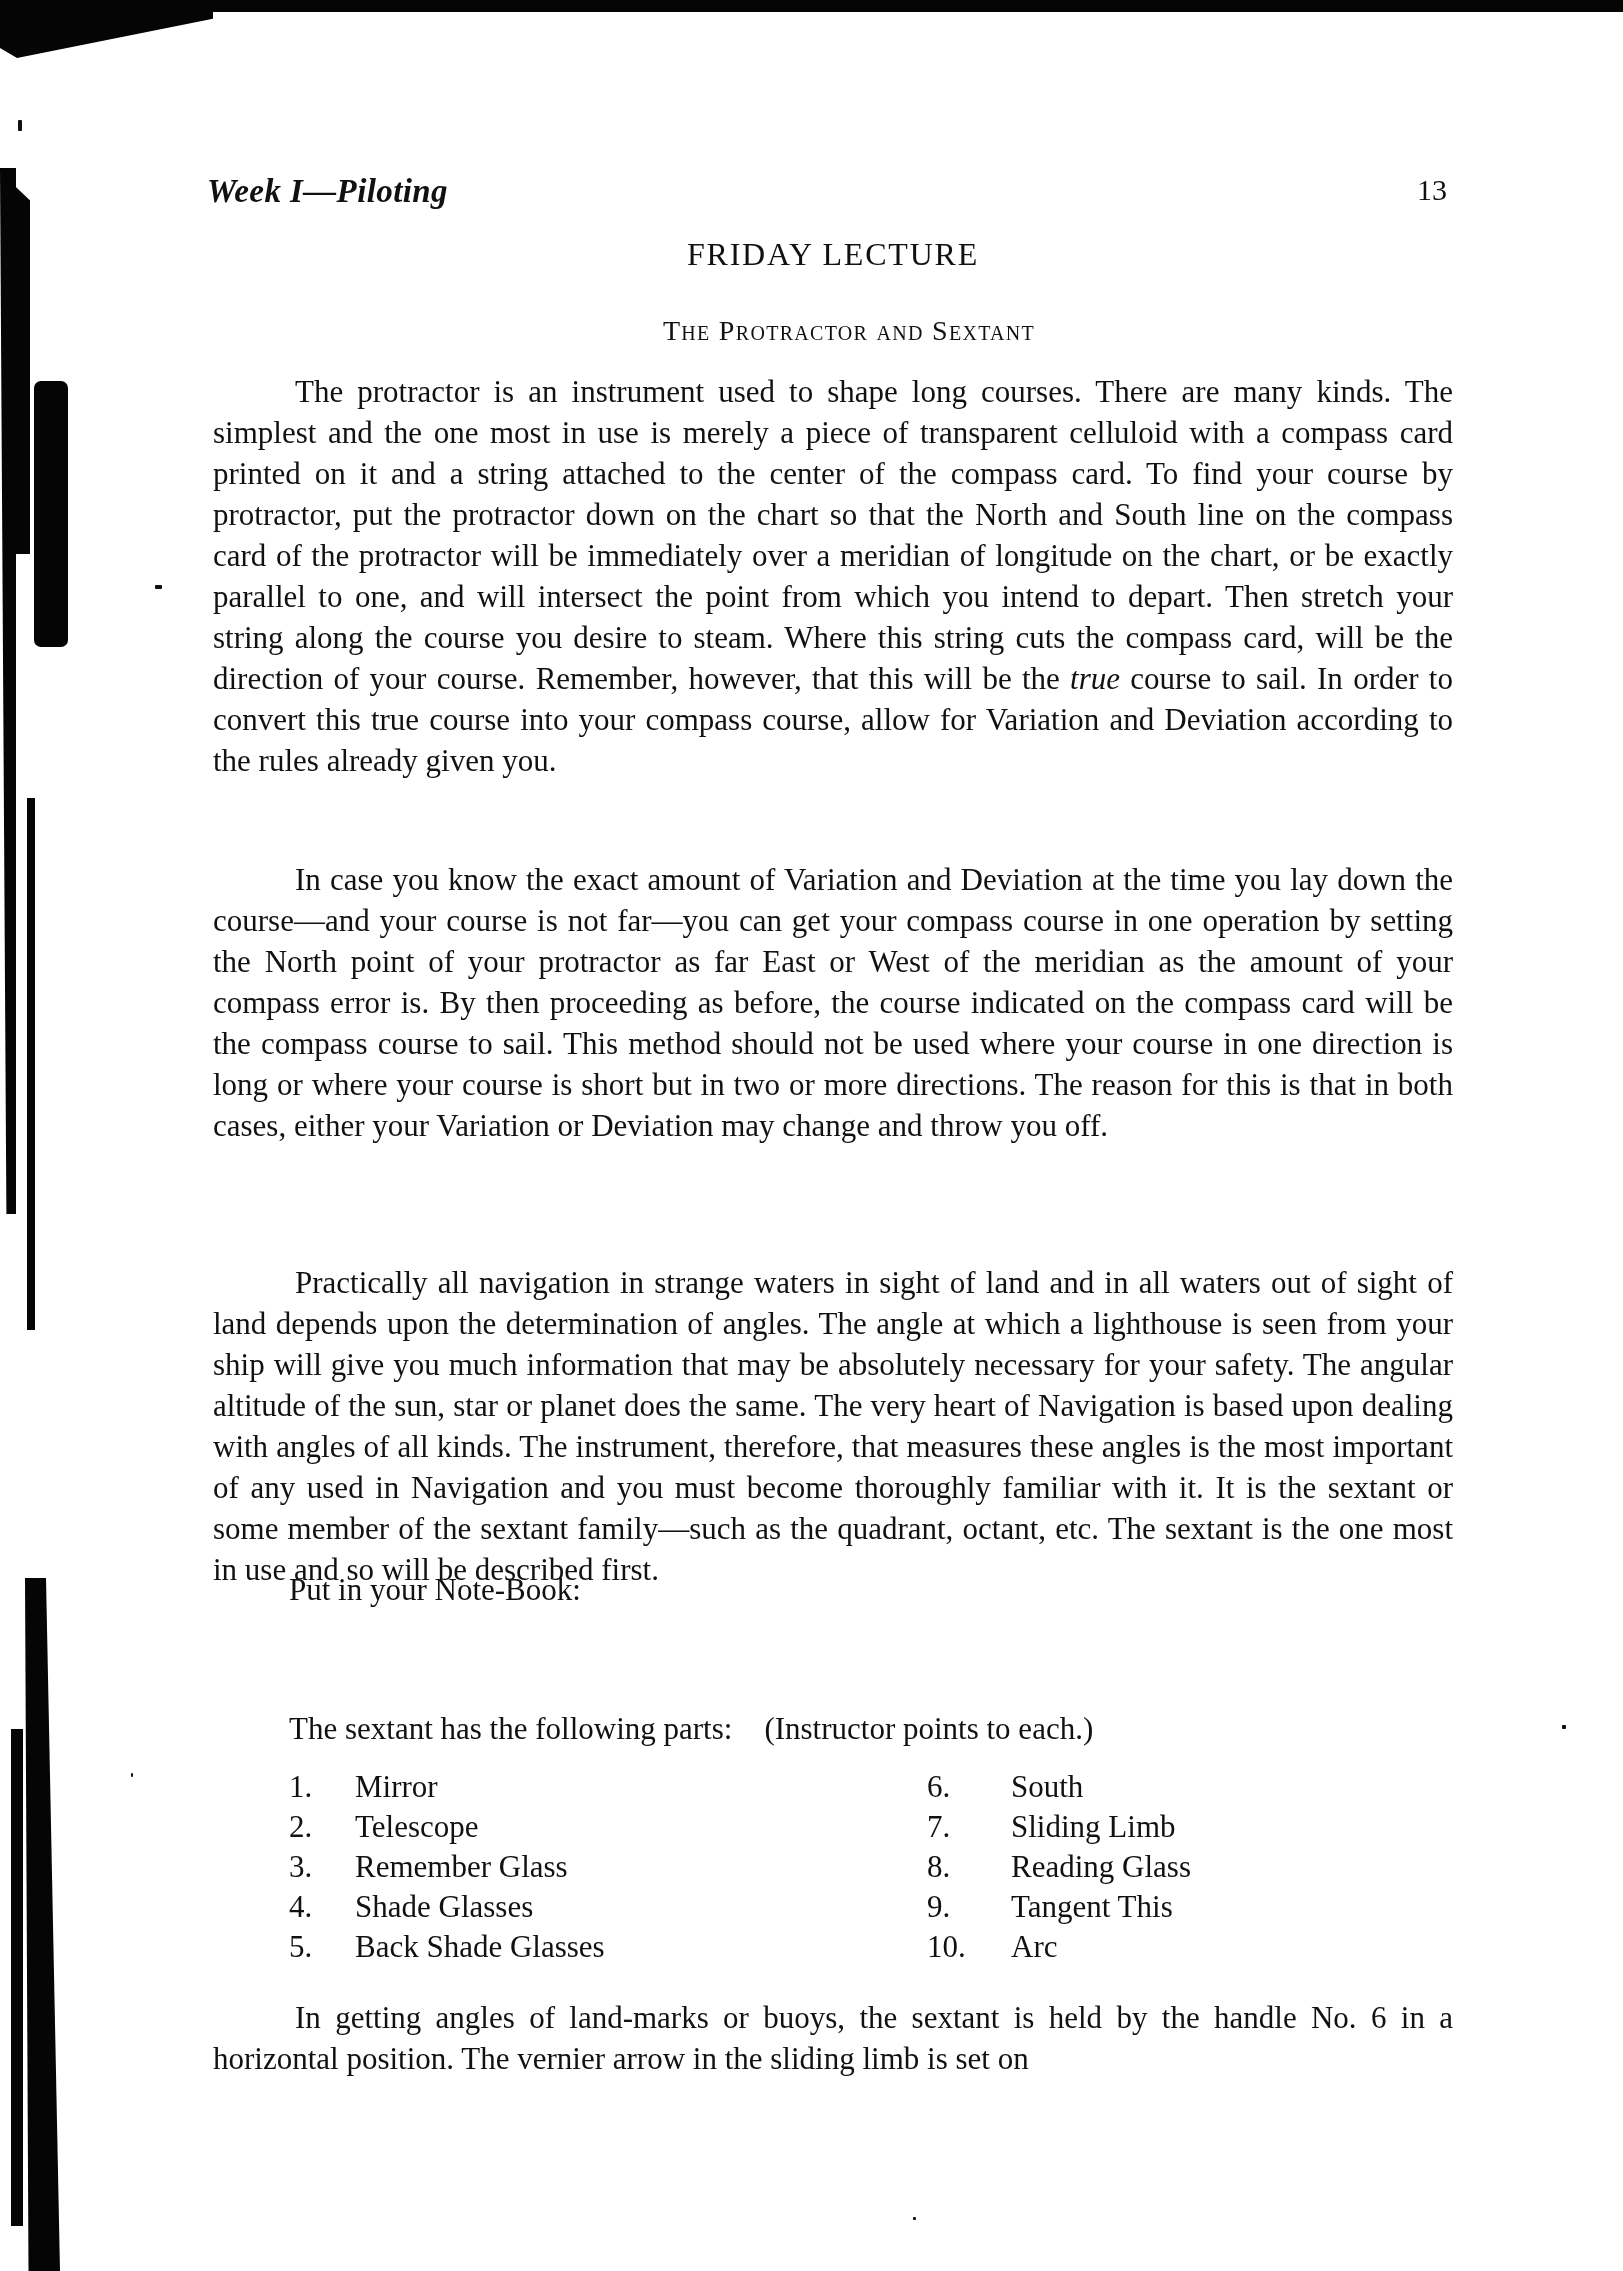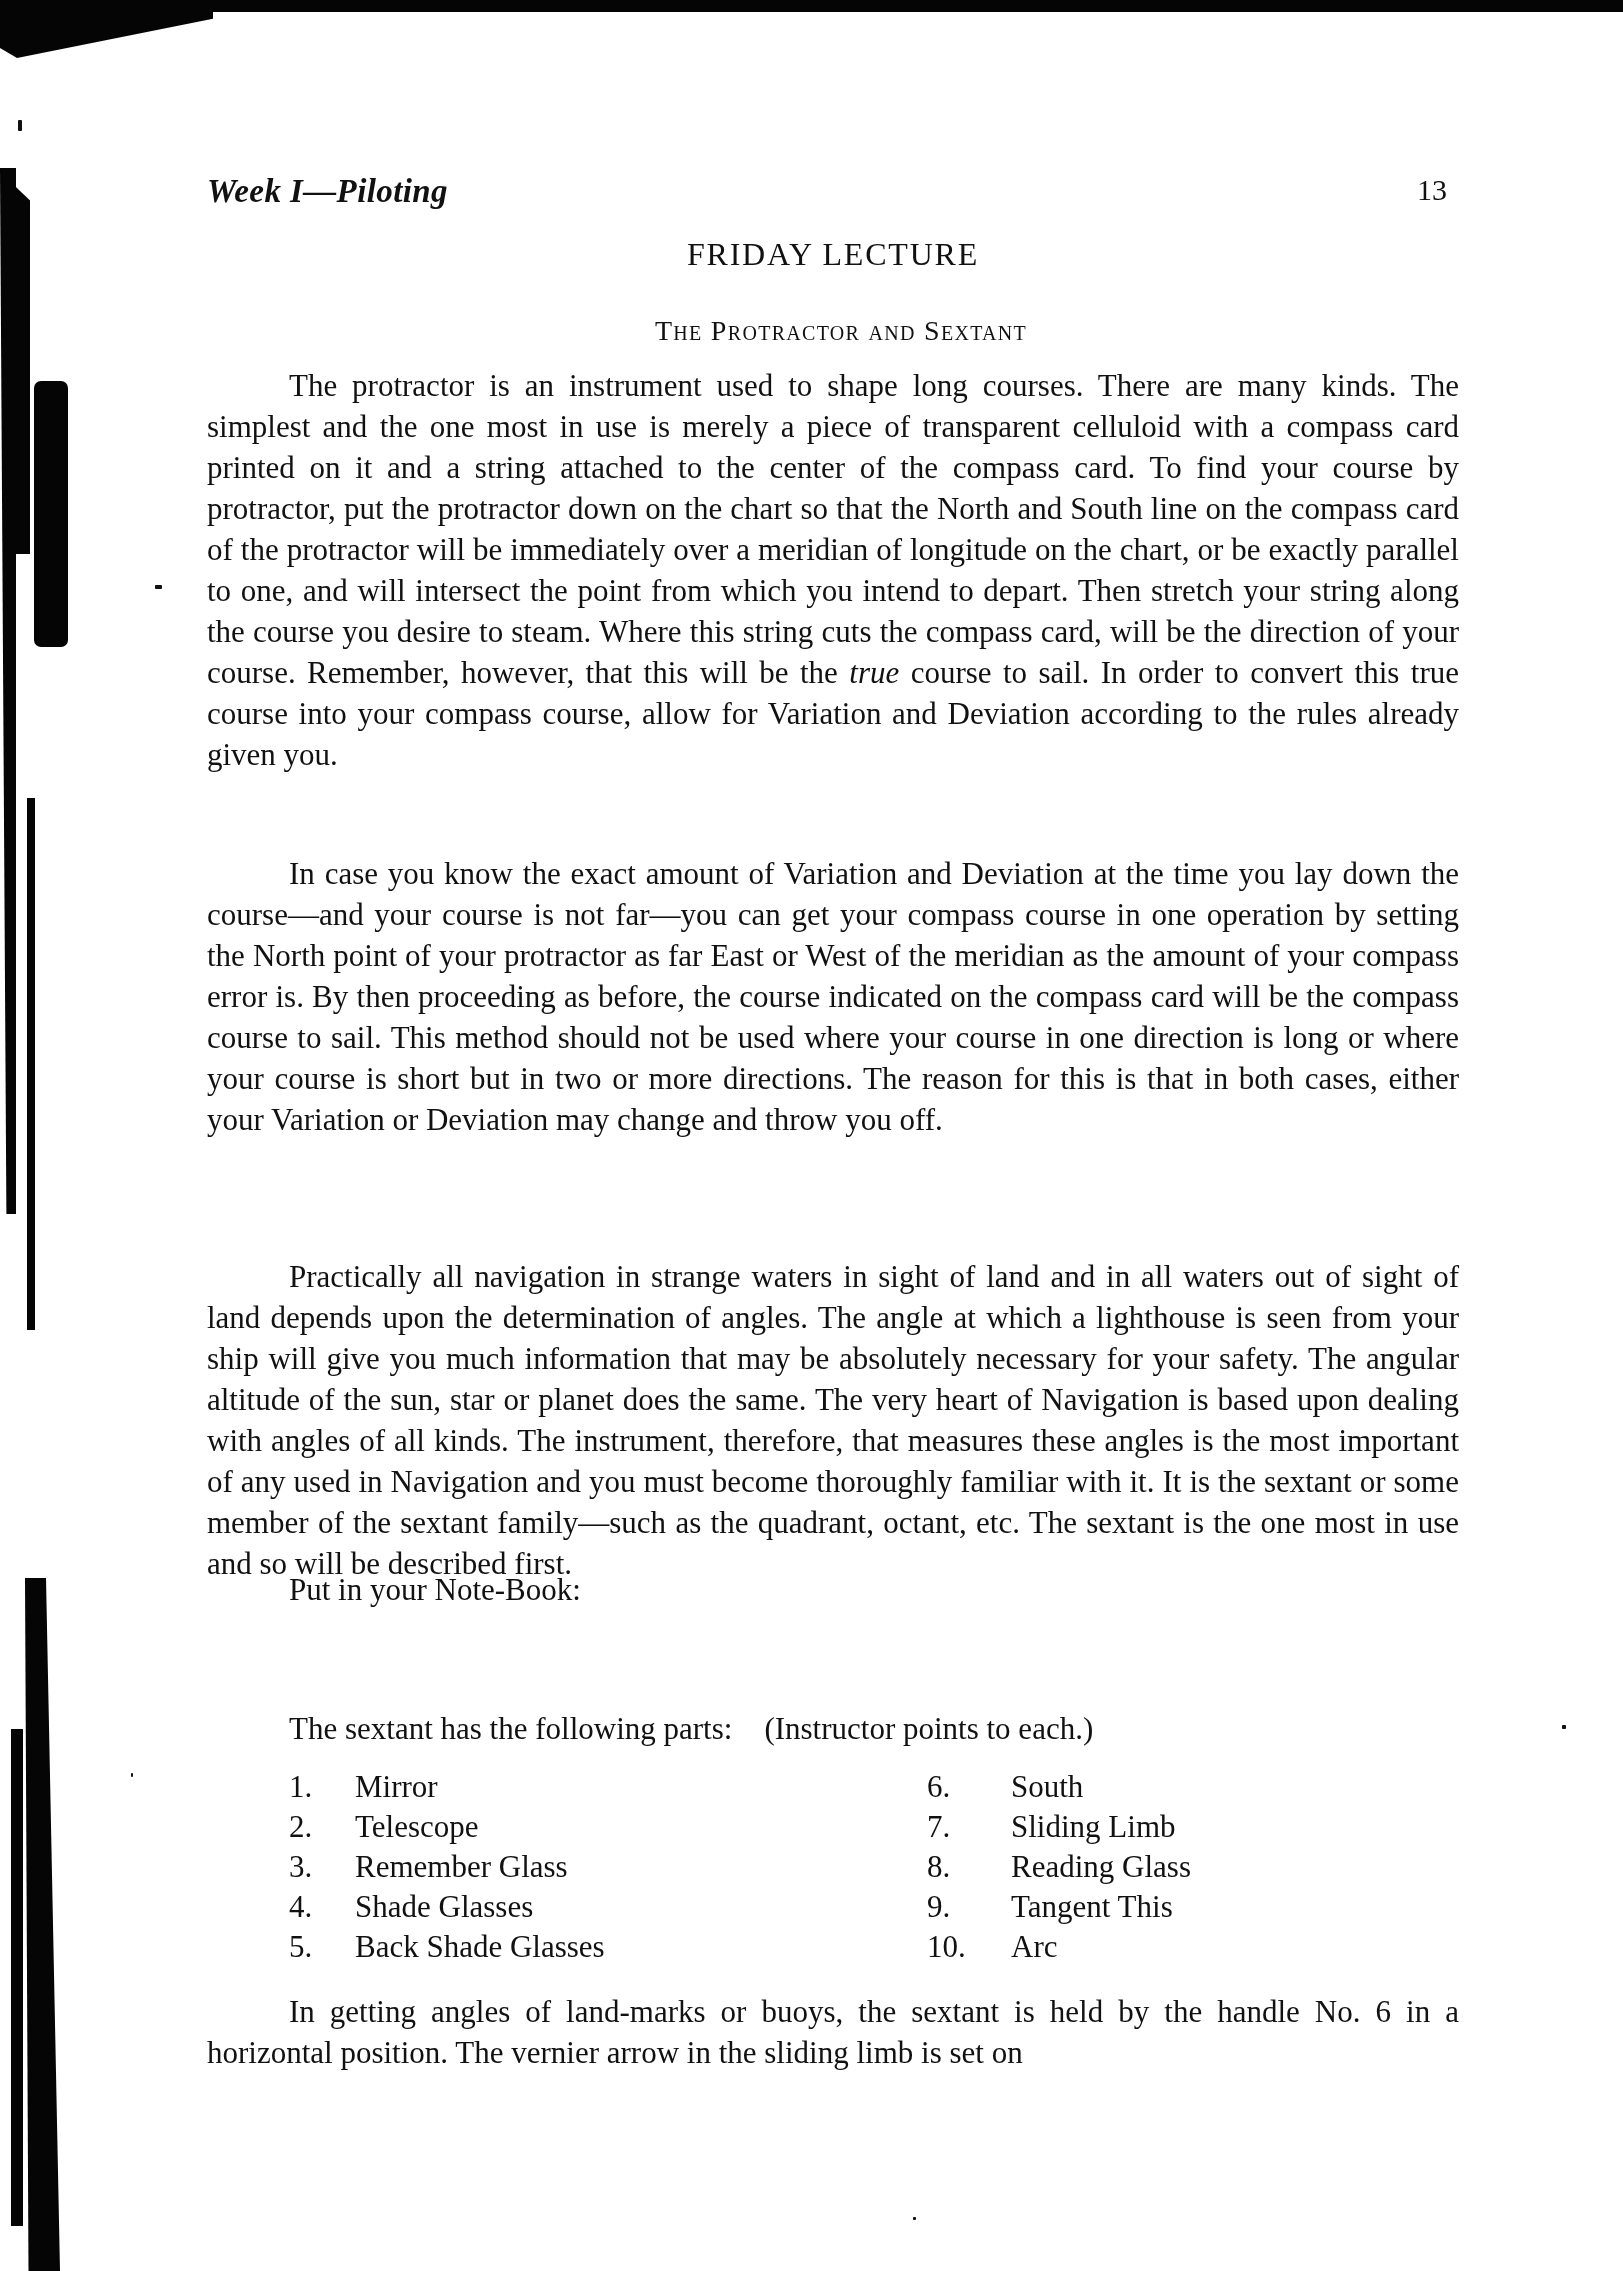--- a/index.html
+++ b/index.html
@@ -20,26 +20,26 @@
     .speck { position: absolute; width: 3.5px; height: 2.7px; background: #111; border-radius: 0.9px; }
 
     
     .page { position: absolute; left: 207px; top: 0; width: 1252px; }
     .running-head { position: absolute; top: 173px; left: 0; width: 1252px; height: 35px; }
     .rh-title { position: absolute; left: 0; top: 0; font-style: italic; font-size: 33px; letter-spacing: 0.4px; font-weight: bold; }
     .rh-page { position: absolute; right: 12px; top: 0; font-size: 30px; }
 
     .lecture-title { position: absolute; top: 236px; left: 0; width: 1252px; text-align: center;
                      font-size: 32px; letter-spacing: 1.8px; }
-    .section-title { position: absolute; top: 315px; left: 8px; width: 1252px; text-align: center;
+    .section-title { position: absolute; top: 315px; left: 16px; width: 1252px; text-align: center;
                      font-size: 28px; font-variant: small-caps; letter-spacing: 1.3px; }
 
     .body { position: absolute; left: 0; width: 1252px; font-size: 31px; line-height: 41px;
             text-align: justify; }
-    .body p { margin: 0; text-indent: 82px; }
+    .body p { margin: 6px; text-indent: 82px; }
     .p1 { top: 365px; }
     .p2 { top: 853px; }
     .p3 { top: 1256px; }
 
     .note { position: absolute; left: 82px; font-size: 31px; line-height: 41px; }
     .note-1 { top: 1569px; }
     .note-2 { top: 1708px; text-align: center; }
     .note-2 .aside { margin-left: 32px; }
 
     .parts { position: absolute; top: 1767px; left: 82px; width: 1064px; font-size: 31px; line-height: 40px; }

